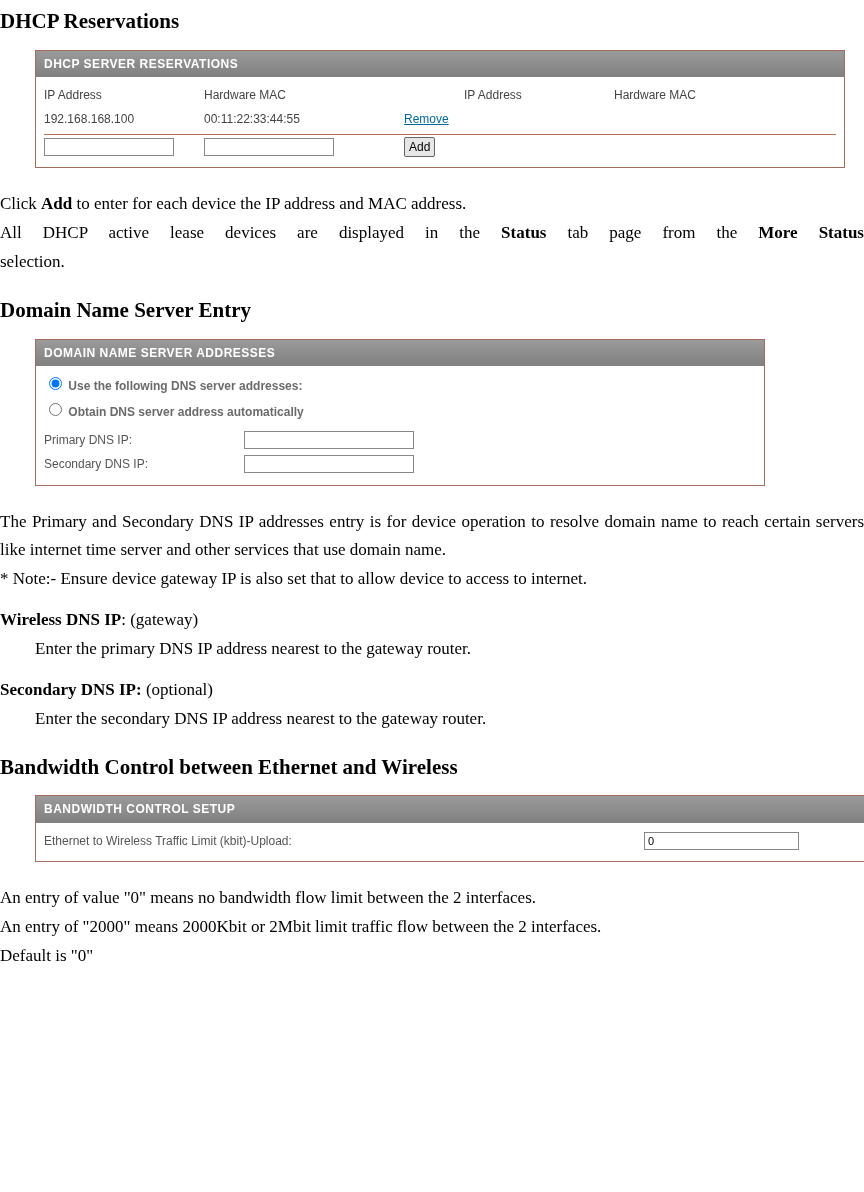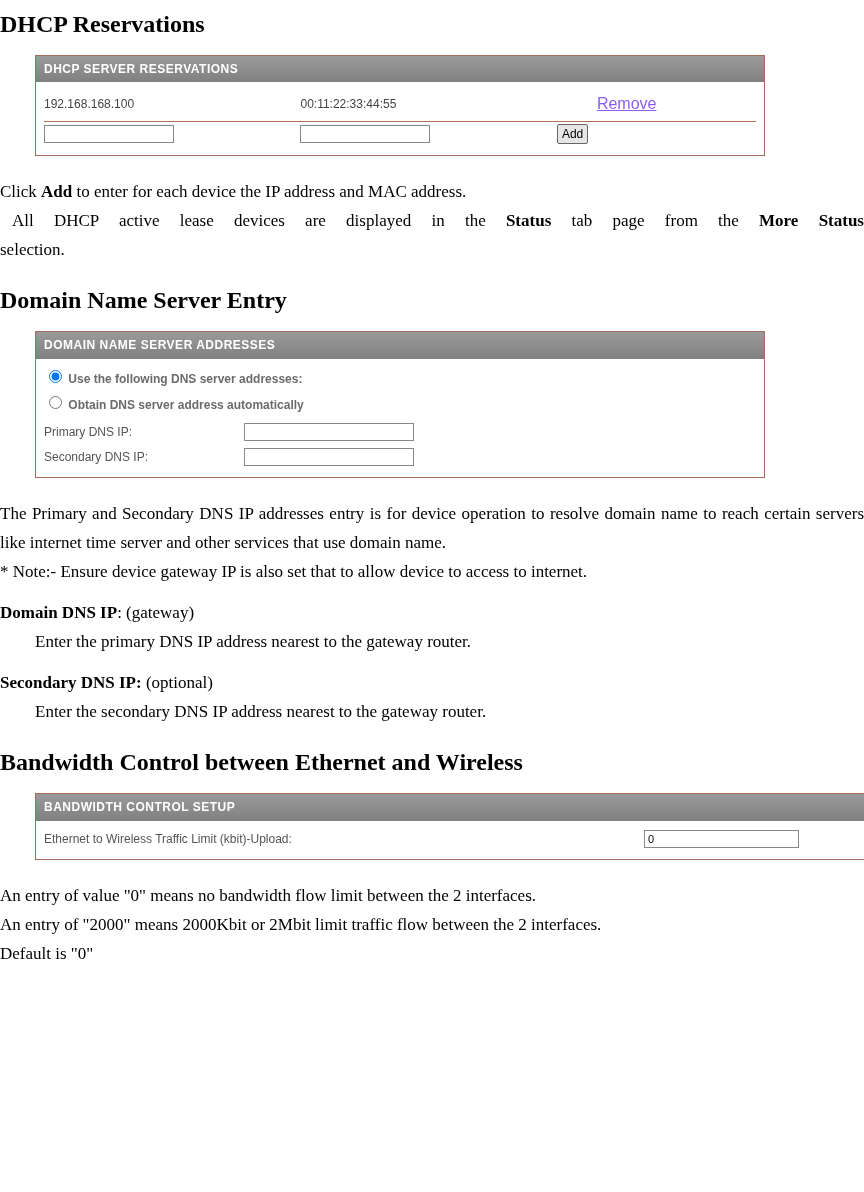--- a/index.html
+++ b/index.html
@@ -12,21 +12,21 @@
     color: #000;
     background: #fff;
     line-height: 1.7;
   }
   .panel {
     border: 1px solid #a66b5a;
     margin: 10px 15px 10px 35px;
     background: #fff;
   }
   .panel-narrow {
-    width: 730px;
+    width: 810px;
   }
   .panel-header {
     background: linear-gradient(to bottom, #9a9a9a 0%, #808080 100%);
     color: #fff;
     font-family: Verdana, Arial, sans-serif;
     font-size: 12px;
     font-weight: bold;
     padding: 3px 8px;
     letter-spacing: 0.5px;
   }
@@ -58,32 +58,31 @@
     border: 1px solid #666;
     background: #e6e6e6;
     height: 20px;
     font-size: 12px;
     font-family: Verdana, Arial, sans-serif;
     padding: 0 4px;
     cursor: pointer;
     border-radius: 2px;
   }
   .remove-link {
-    color: #8b5cf6;
+    color: #0369a1;
     text-decoration: underline;
     font-family: Verdana, Arial, sans-serif;
-    font-size: 16px;
+    font-size: 12px;
     cursor: pointer;
-    margin-left: 40px;
   }
   .radio-row { padding: 2px 0; }
   .label-gray { color: #6b6b6b; font-family: Verdana, Arial, sans-serif; font-size: 12px; font-weight: bold; }
   .plain-gray { color: #555; font-family: Verdana, Arial, sans-serif; font-size: 12px; }
   h3.docheading {
-    font-size: 24px;
+    font-size: 21px;
     font-weight: bold;
     margin: 4px 0 8px 0;
     padding: 0;
   }
   .bodytext {
     margin: 0 0 0 0;
     padding: 0;
     text-align: justify;
   }
   .indent { margin-left: 35px; }
@@ -92,41 +91,48 @@
 </head>
 <body>
 
 <h3 class="docheading">DHCP Reservations</h3>
 
 <div class="panel panel-narrow">
   <div class="panel-header">DHCP SERVER RESERVATIONS</div>
   <div class="panel-body">
     <table class="tbl">
       <tbody>
+          <tr>
+        <th style="width:160px">IP Address</th>
+        <th style="width:200px">Hardware MAC</th>
+        <th style="width:60px"></th>
+        <th style="width:150px">IP Address</th>
+        <th>Hardware MAC</th>
+      </tr>
       <tr class="rowline">
         <td>192.168.168.100</td>
         <td>00:11:22:33:44:55</td>
         <td colspan="3"><span class="remove-link">Remove</span></td>
       </tr>
       <tr>
         <td><input class="smallinput" style="width: 130px;"></td>
         <td><input class="smallinput" style="width: 130px;"></td>
         <td colspan="3"><button class="btn">Add</button></td>
       </tr>
     </tbody>
       </table>
   </div>
 </div>
 
 <div class="spacer12"></div>
 
 <p class="bodytext">
   <span>Click </span><b>Add</b><span> to enter for each device the IP address and MAC address.</span>
 </p>
-<p class="bodytext" style="text-align:justify; text-align-last:justify;margin-left:12px;">
+<p class="bodytext" style="text-align:justify; text-align-last:justify;">
   <span>All DHCP active lease devices are displayed in the </span><b>Status</b><span> tab page from the </span><b>More Status</b>
 </p>
 <p class="bodytext">selection.</p>
 
 <div class="spacer12"></div>
 
 <h3 class="docheading">Domain Name Server Entry</h3>
 
 <div class="panel" style="width:730px">
   <div class="panel-header">DOMAIN NAME SERVER ADDRESSES</div>
@@ -155,21 +161,21 @@
 </div>
 
 <div class="spacer12"></div>
 
 <p class="bodytext" style="text-align:justify">The Primary and Secondary DNS IP addresses entry is for device operation to resolve domain name to reach certain servers like internet time server and other services that use domain name.</p>
 <p class="bodytext">* Note:- Ensure device gateway IP is also set that to allow device to access to internet.</p>
 
 <div class="spacer12"></div>
 
 <p class="bodytext">
-  <b>Domain DNS IP</b><span>: (gateway)</span>
+  <b>Wireless DNS IP</b><span>: (gateway)</span>
 </p>
 <p class="bodytext indent">Enter the primary DNS IP address nearest to the gateway router.</p>
 
 <div class="spacer12"></div>
 
 <p class="bodytext">
   <b>Secondary DNS IP:</b><span> (optional)</span>
 </p>
 <p class="bodytext indent">Enter the secondary DNS IP address nearest to the gateway router.</p>
 

